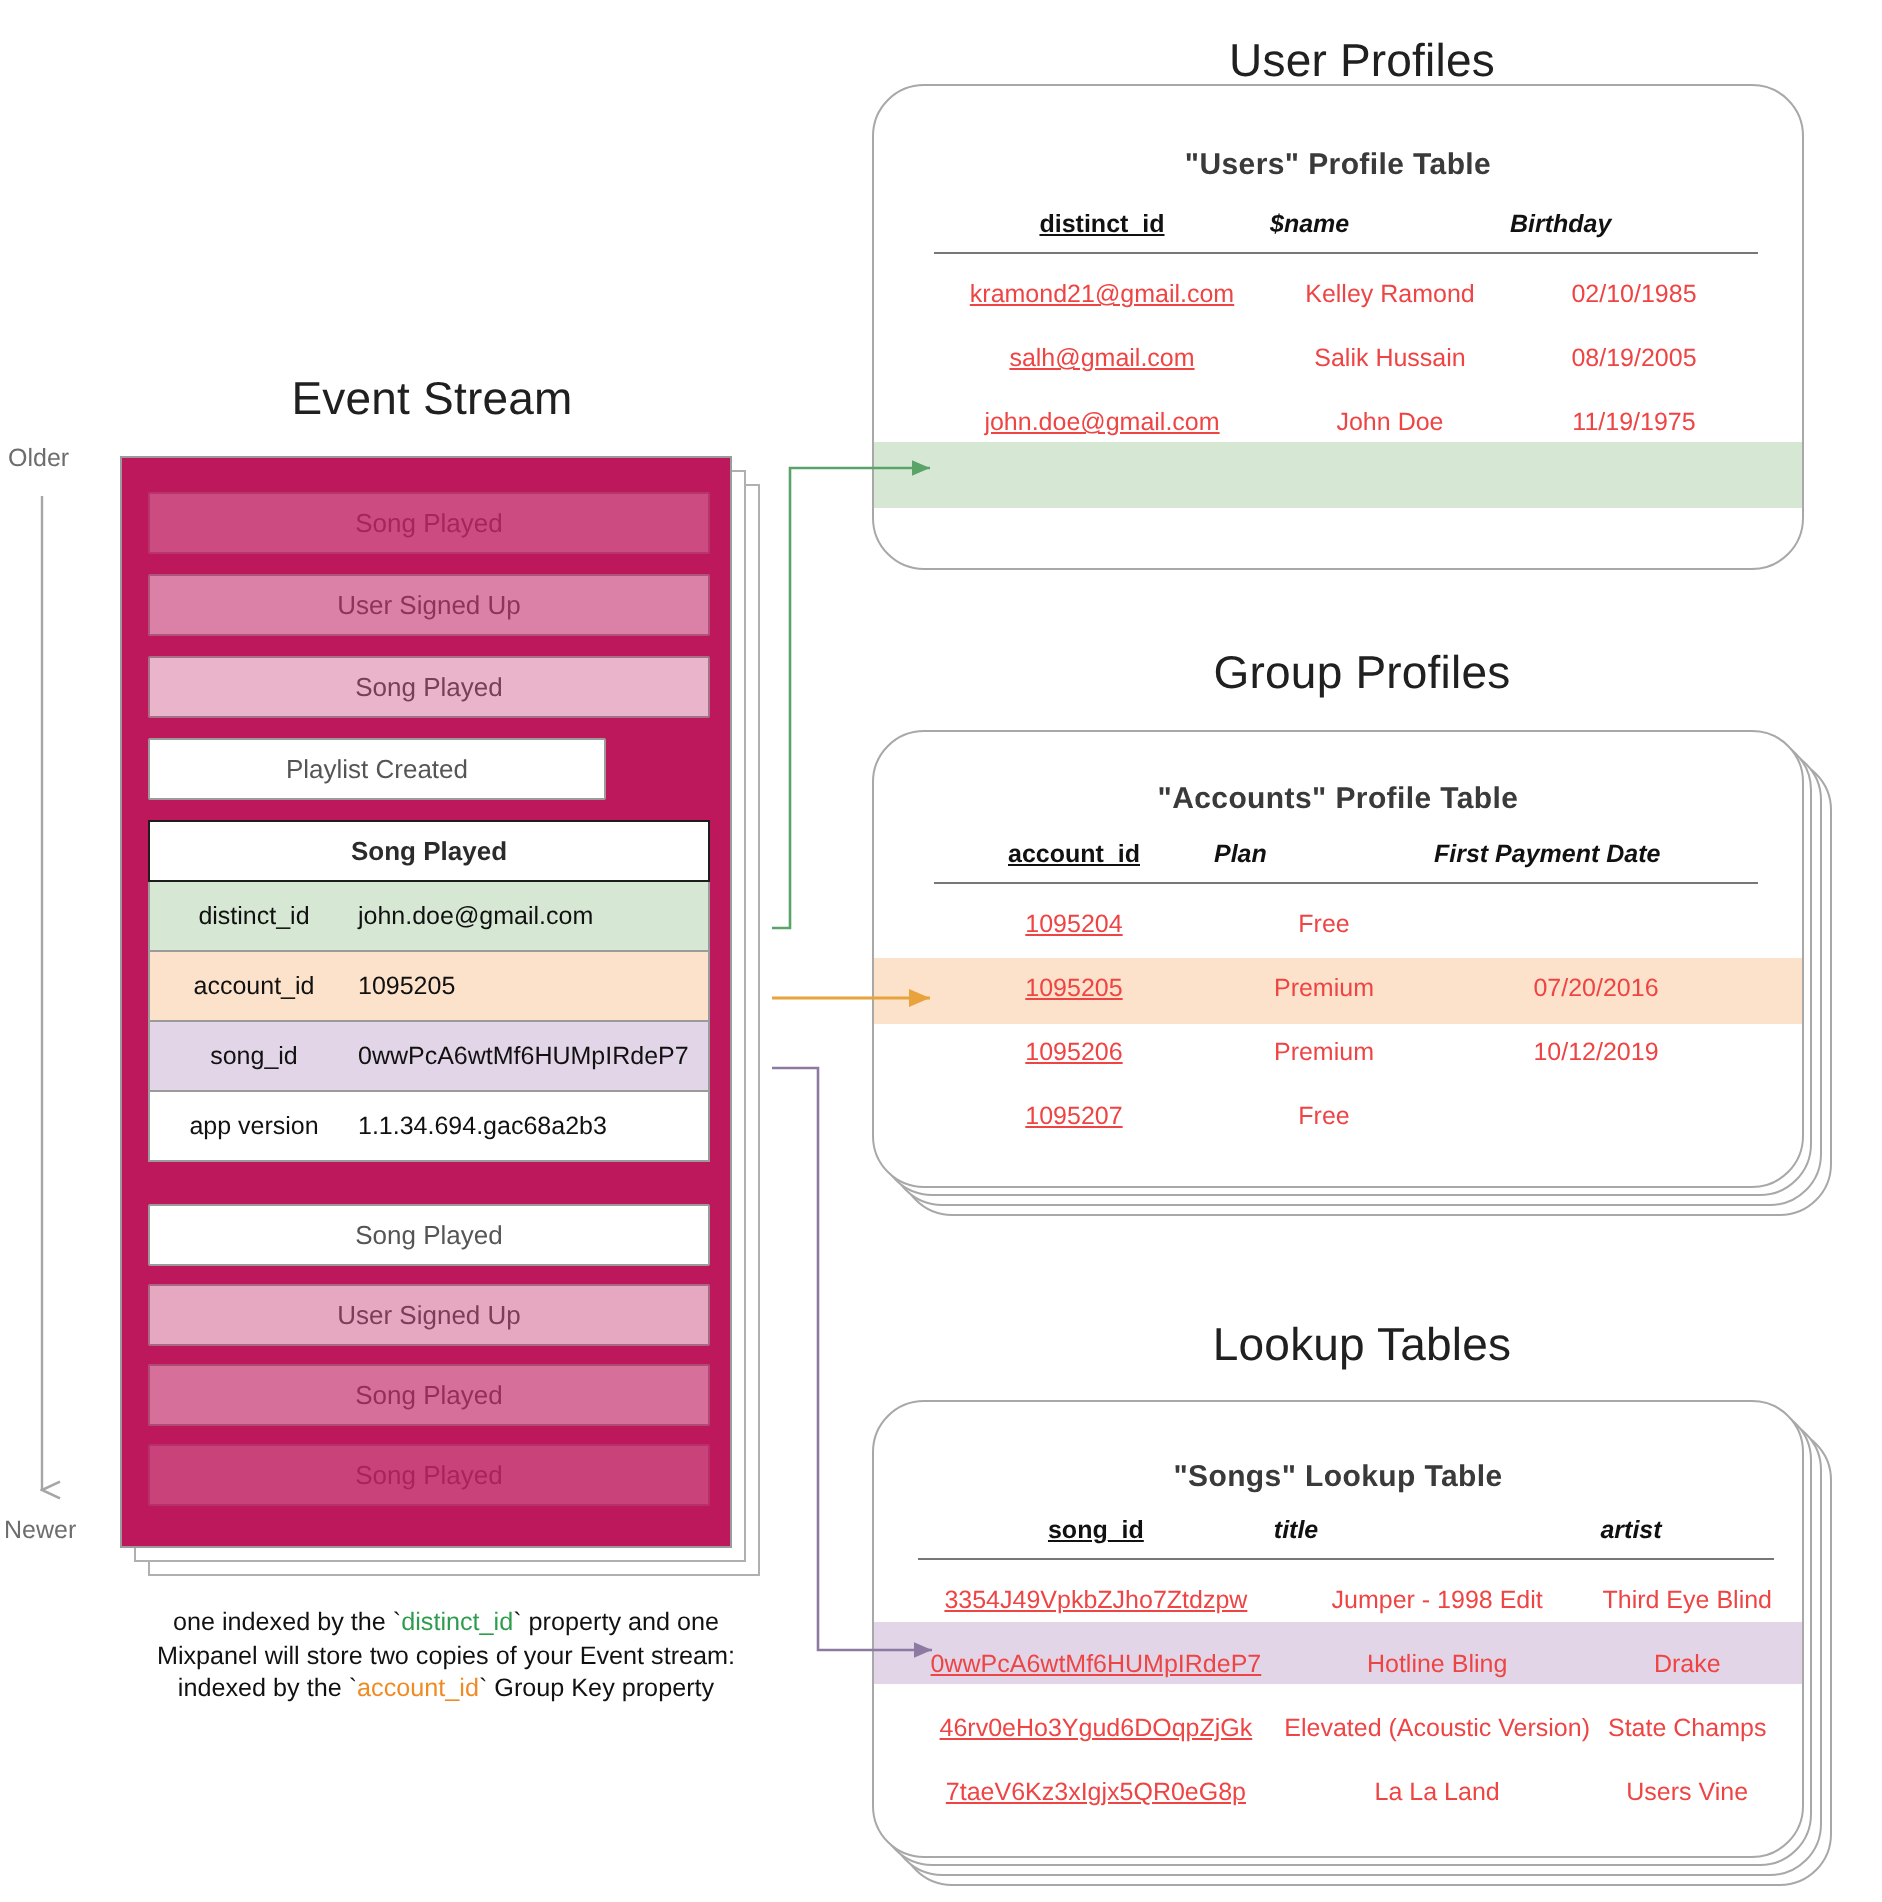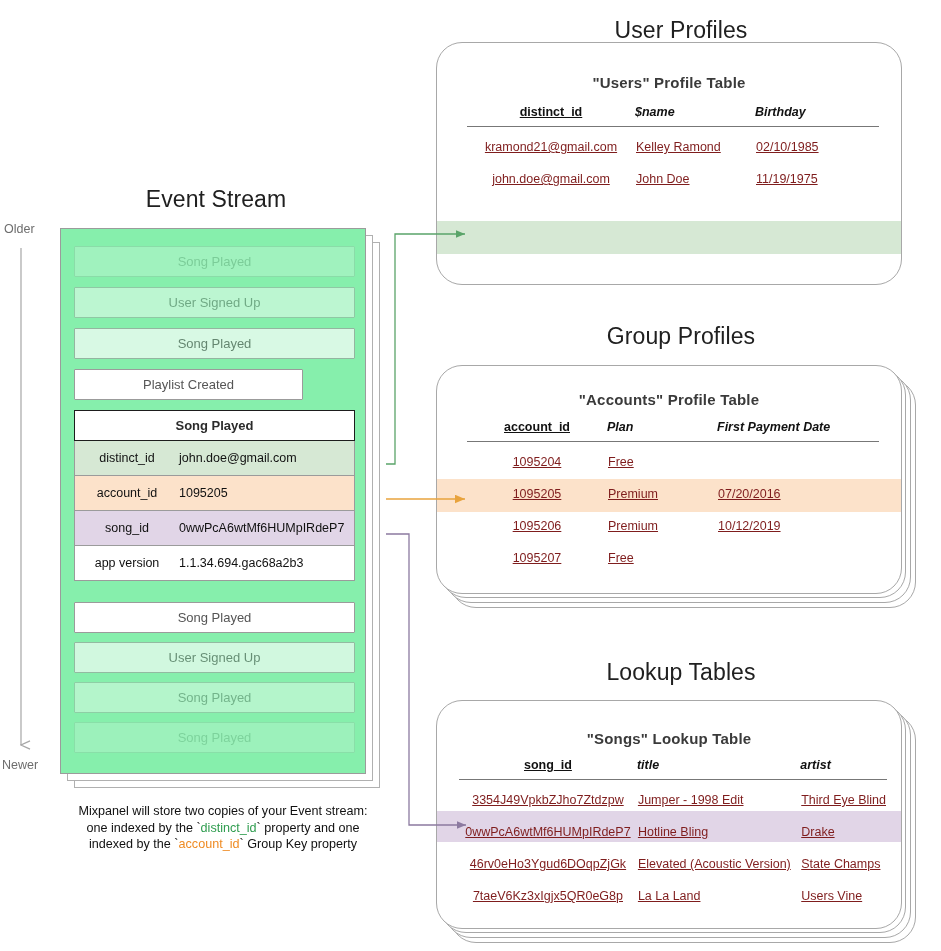--- a/index.html
+++ b/index.html
@@ -70,30 +70,30 @@
     white-space: nowrap;
   }
   .ptable th.k {
     text-align: center;
     text-decoration: underline;
   }
   .ptable th.v { text-align: left; font-style: italic; }
   .ptable thead tr { border-bottom: 1.4px solid #777; }
   .ptable td {
     font-size: 12.5px;
-    color: #7f1d1d;
+    color: #ef4444;
     white-space: nowrap;
     height: 30px;
     vertical-align: middle;
   }
   .ptable td.k {
     text-align: center;
     text-decoration: underline;
   }
-  .ptable td.v { text-align: left; text-decoration: underline; }
+  .ptable td.v { text-align: center; }
   .ptable tbody tr:first-child td { padding-top: 5px; }
 
   
   .row-band {
     position: absolute;
     left: 0;
     box-sizing: border-box;
     z-index: 0;
   }
   .band-green  { background: #d6e8d4; }
@@ -107,21 +107,21 @@
   .es-shadow {
     position: absolute;
     border: 1.6px solid #b0b0b0;
     background: #ffffff;
     box-sizing: border-box;
   }
   .es-main {
     position: absolute;
     left: 0; top: 0;
     border: 1.6px solid #9b9b9b;
-    background: #86efac;
+    background: #be185d;
     box-sizing: border-box;
   }
   .ev {
     position: absolute;
     left: 13px;
     box-sizing: border-box;
     border: 1.3px solid #9b9b9b;
     background: #fff;
     font-size: 13px;
     color: #555;
@@ -254,24 +254,24 @@
     <div class="ev" style="top:453px; width:281px; height:31px; opacity:0.38;">
       <span>Song Played</span>
     </div>
     <div class="ev" style="top:493px; width:281px; height:31px; opacity:0.18;">
       <span>Song Played</span>
     </div>
   </div>
 </div>
 
 <div id="caption" style="left:28px; top:803px; width:390px;">
-  <div>Mixpanel will store two copies of your Event stream:</div>
   <div>
     <span>one indexed by the `</span><span class="cap-green">distinct_id</span><span>` property and one</span>
   </div>
+  <div>Mixpanel will store two copies of your Event stream:</div>
   <div>
     <span>indexed by the `</span><span class="cap-orange">account_id</span><span>` Group Key property</span>
   </div>
 </div>
 
 <div class="card-stack" style="left:436px; top:42px; width:474px; height:245px;">
   <div class="card-main" style="width:466px; height:243px;">
     <div class="row-band band-green" style="top:178px; width:466px; height:33px;"></div>
     <div class="card-title" style="top:31px;">"Users" Profile Table</div>
     <table class="ptable" style="left:30px; top:62px; width:412px;">
@@ -280,20 +280,25 @@
           <th class="k" style="width:168px;">distinct_id</th>
           <th class="v" style="width:120px;">$name</th>
           <th class="v">Birthday</th>
         </tr>
       </thead>
       <tbody>
         <tr>
           <td class="k">kramond21@gmail.com</td>
           <td class="v">Kelley Ramond</td>
           <td class="v">02/10/1985</td>
+        </tr>
+        <tr>
+          <td class="k">salh@gmail.com</td>
+          <td class="v">Salik Hussain</td>
+          <td class="v">08/19/2005</td>
         </tr>
         <tr>
           <td class="k">john.doe@gmail.com</td>
           <td class="v">John Doe</td>
           <td class="v">11/19/1975</td>
         </tr>
       </tbody>
     </table>
   </div>
 </div>

